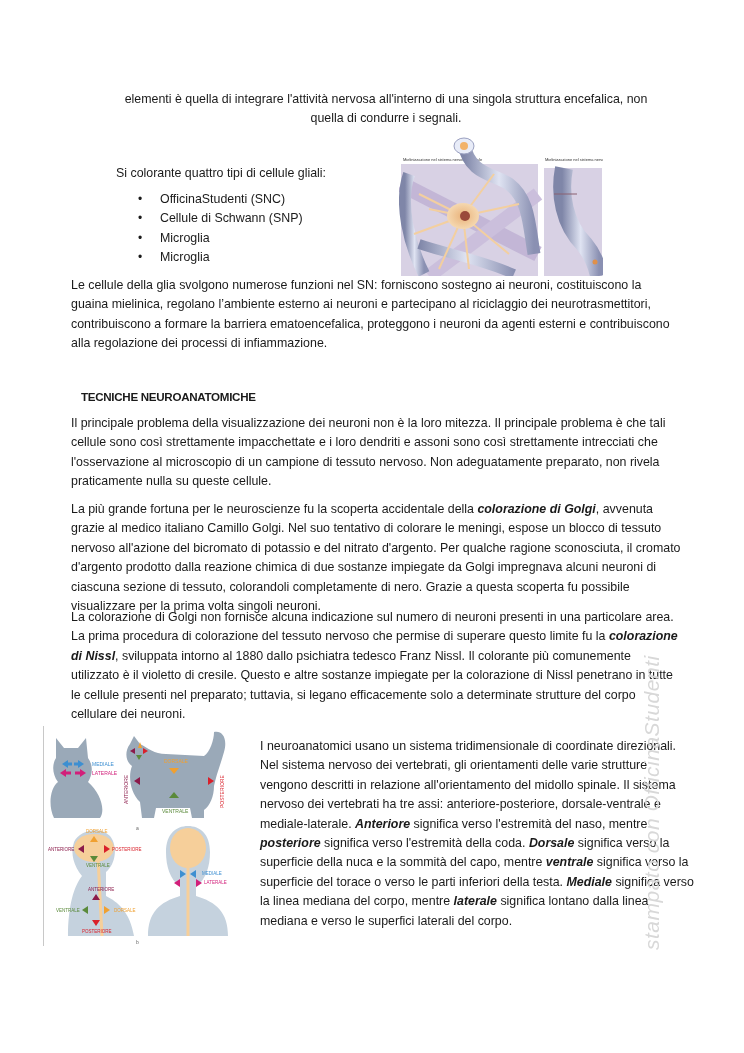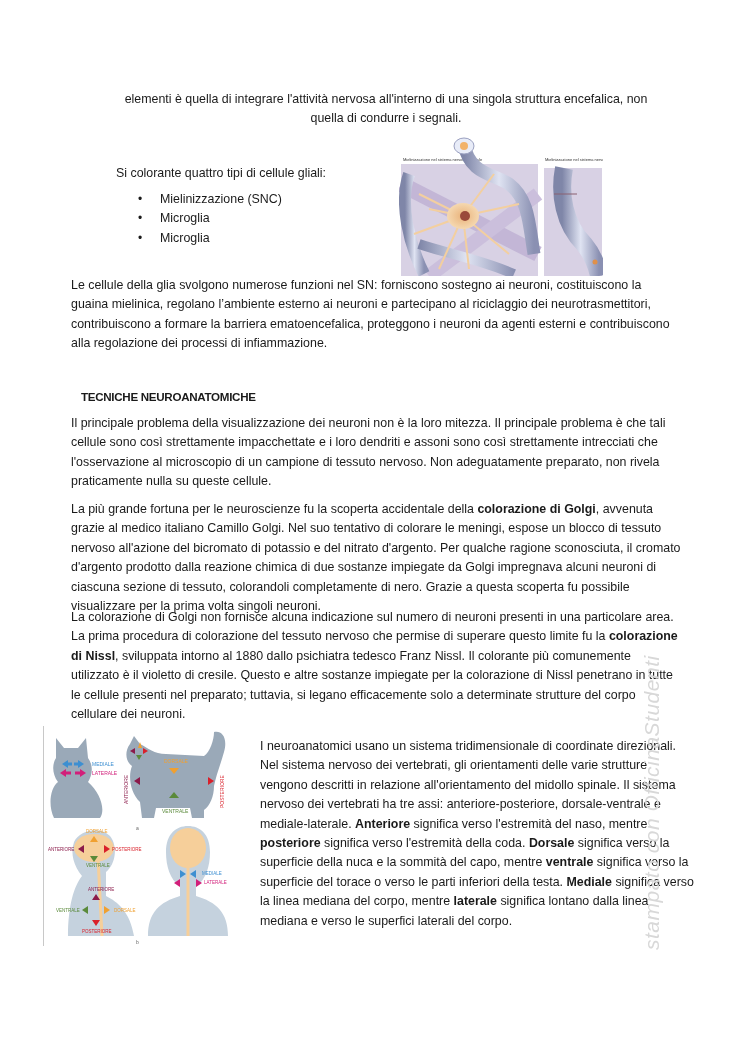--- a/index.html
+++ b/index.html
@@ -1,19 +1,19 @@
 <!DOCTYPE html>
 <html><head>
 <meta charset="utf-8">
 <style>
   html, body { margin: 0; padding: 0; background: #ffffff; }
   body { width: 744px; height: 1053px; position: relative; overflow: hidden;
          font-family: "Liberation Sans", sans-serif; color: #1a1a1a; }
   .p { position: absolute; font-size: 12.4px; line-height: 19.4px; margin: 0; }
-  .p b { font-weight: bold; }
+  .p b { font-weight: bold; font-style: italic; }
   #intro { left: 116px; top: 90px; width: 540px; text-align: center; }
   #glia-intro { left: 116px; top: 164px; width: 280px; }
   #glia-list { position: absolute; left: 136px; top: 190px; margin: 0; padding: 0; list-style: none; font-size: 12.4px; line-height: 19.4px; }
   #glia-list li { position: relative; padding-left: 24px; }
   #glia-list li::before { content: "\2022"; position: absolute; left: 2px; top: 0; font-size: 12px; }
   #glia-functions { left: 71px; top: 276px; width: 610px; }
   #heading { left: 81px; top: 387px; font-weight: bold; font-size: 11.6px; letter-spacing: -0.3px; }
   #para1 { left: 71px; top: 414px; width: 610px; }
   #para2 { left: 71px; top: 500px; width: 610px; }
   #para3 { left: 71px; top: 608px; width: 610px; }
@@ -28,21 +28,22 @@
                font-size: 21px; font-style: italic; color: #d8d8d8; white-space: nowrap; letter-spacing: 0.5px;
                font-family: "Liberation Sans", sans-serif; }
 </style>
 </head>
 <body>
 
 <p class="p" id="intro">elementi è quella di integrare l'attività nervosa all'interno di una singola struttura encefalica, non quella di condurre i segnali.</p>
 
 <p class="p" id="glia-intro">Si colorante quattro tipi di cellule gliali:</p>
 <ul id="glia-list">
-  <li>Mielinizzazione (SNC)</li>
+  <li>OfficinaStudenti (SNC)</li>
+  <li>Cellule di Schwann (SNP)</li>
   <li>Microglia</li>
   <li>Microglia</li>
 </ul>
 
 <div id="glia-figure">
   <svg width="204" height="142" viewBox="0 0 204 142">
     <defs>
       <linearGradient id="tube" x1="0" x2="1">
         <stop offset="0" stop-color="#7f86a8"></stop>
         <stop offset="0.5" stop-color="#dfe3f2"></stop>

